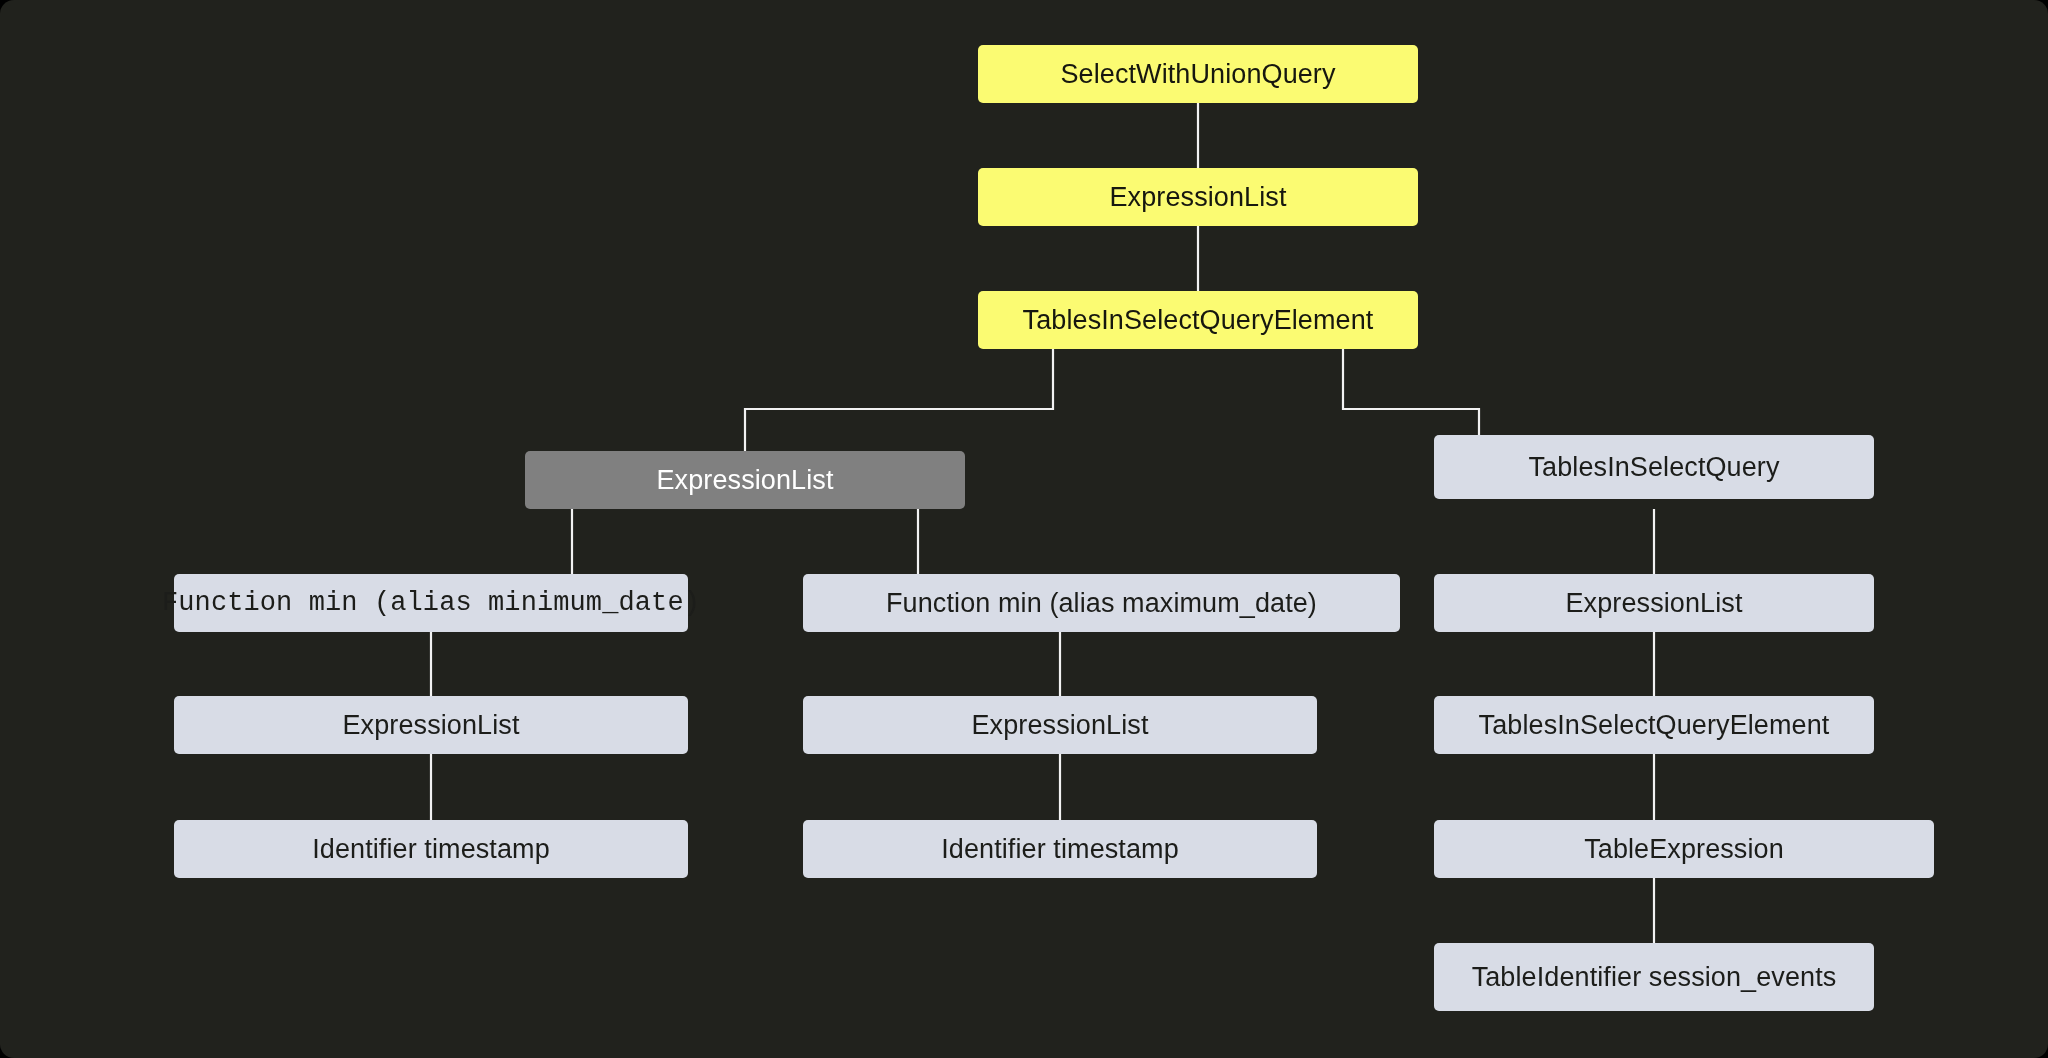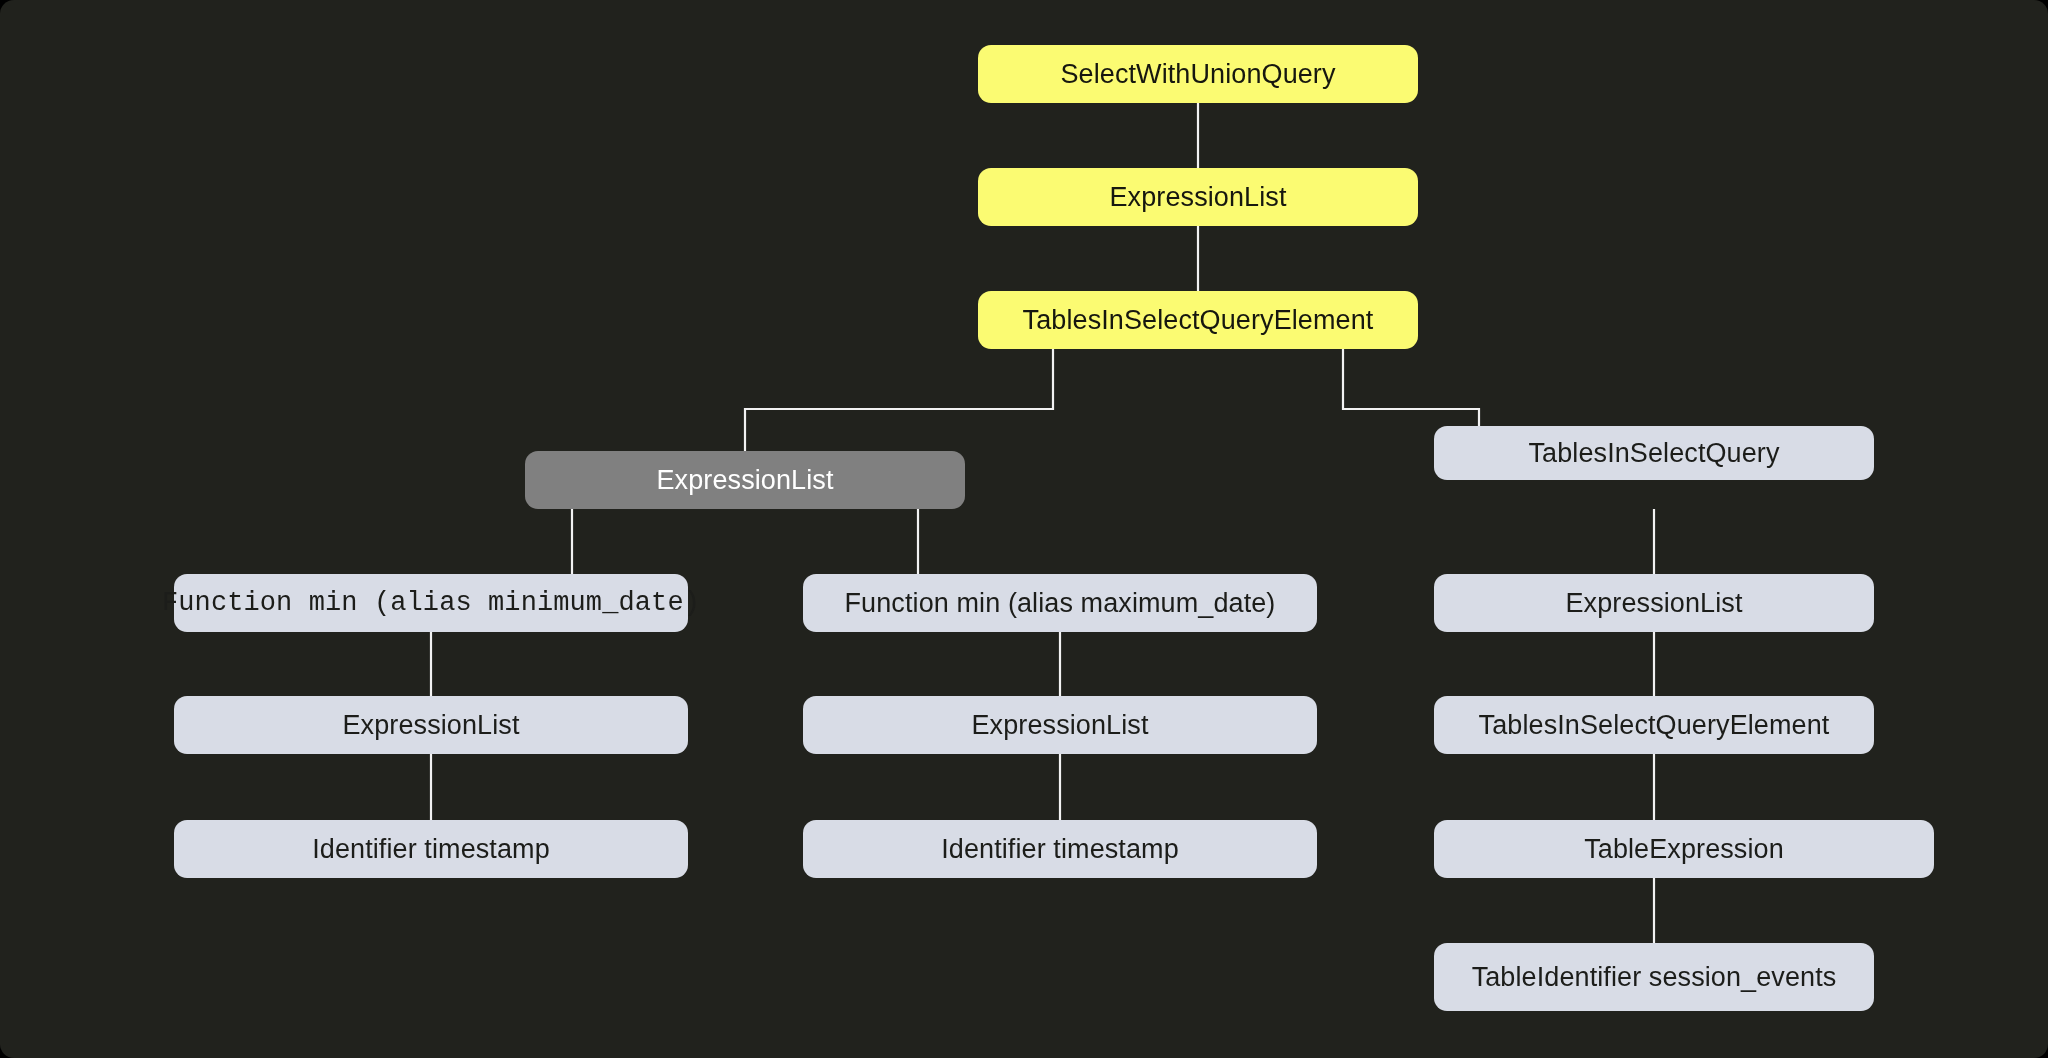--- a/index.html
+++ b/index.html
@@ -28,21 +28,21 @@
     width: 2048px;
     height: 1058px;
     pointer-events: none;
   }
   .node {
     position: absolute;
     box-sizing: border-box;
     display: flex;
     align-items: center;
     justify-content: center;
-    border-radius: 13px;
+    border-radius: 5px;
     font-size: 27px;
     font-weight: 400;
     letter-spacing: 0.1px;
     white-space: nowrap;
     line-height: 1;
     padding: 0 14px;
   }
   .node.kind-root {
     background: #fbfb72;
     color: #16170f;
@@ -91,30 +91,30 @@
       </div>
       <div class="node kind-normal" style="left: 174px; top: 574px; width: 514px; height: 58px; font-family: Liberation Mono, monospace;">
         <span>Function min (alias minimum_date)</span>
       </div>
       <div class="node kind-normal" style="left: 174px; top: 696px; width: 514px; height: 58px;">
         <span>ExpressionList</span>
       </div>
       <div class="node kind-normal" style="left: 174px; top: 820px; width: 514px; height: 58px;">
         <span>Identifier timestamp</span>
       </div>
-      <div class="node kind-normal" style="left: 803px; top: 574px; width: 514px; height: 58px;">
+      <div class="node kind-normal" style="left: 803px; top: 574px; width: 597px; height: 58px;">
         <span>Function min (alias maximum_date)</span>
       </div>
       <div class="node kind-normal" style="left: 803px; top: 696px; width: 514px; height: 58px;">
         <span>ExpressionList</span>
       </div>
       <div class="node kind-normal" style="left: 803px; top: 820px; width: 514px; height: 58px;">
         <span>Identifier timestamp</span>
       </div>
-      <div class="node kind-normal" style="left: 1434px; top: 426px; width: 440px; height: 54px;">
+      <div class="node kind-normal" style="left: 1434px; top: 435px; width: 440px; height: 64px;">
         <span>TablesInSelectQuery</span>
       </div>
       <div class="node kind-normal" style="left: 1434px; top: 574px; width: 440px; height: 58px;">
         <span>ExpressionList</span>
       </div>
       <div class="node kind-normal" style="left: 1434px; top: 696px; width: 440px; height: 58px;">
         <span>TablesInSelectQueryElement</span>
       </div>
       <div class="node kind-normal" style="left: 1434px; top: 820px; width: 500px; height: 58px;">
         <span>TableExpression</span>

